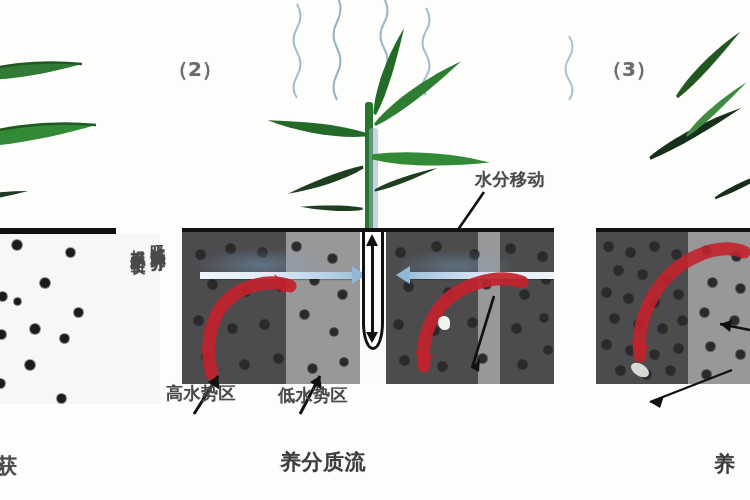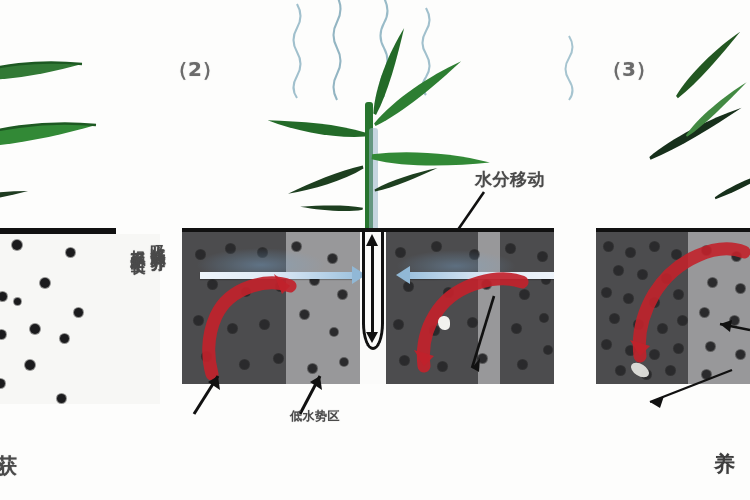--- a/index.html
+++ b/index.html
@@ -314,22 +314,24 @@
         <path d="M30 4 L32 18 L20 10 Z" fill="#111"></path>
       </svg>
     </div>
     <div class="ptr abs" style="left:130px;top:372px;">
       <svg width="40" height="44" viewBox="0 0 40 44">
         <path d="M10 42 L30 4" stroke="#111" stroke-width="3" fill="none"></path>
         <path d="M30 4 L32 18 L20 10 Z" fill="#111"></path>
       </svg>
     </div>
 
-    <div class="abs cn" style="left:130px;top:384px;font-size:12px;margin-top:24px;">低水势区</div>
-
+    <div class="abs cn" style="left:6px;top:382px;font-size:17px;">高水势区</div>
+    <div class="abs cn" style="left:118px;top:384px;font-size:17px;">低水势区</div>
+
+    <div class="abs cn" style="left:120px;top:448px;font-size:21px;color:#3d3d3d;">养分质流</div>
   </div>
 
   <div class="abs" style="left:580px;top:0;width:170px;height:500px;">
 
     <div class="abs panel-num" style="left:22px;top:56px;">（3）</div>
 
     <div class="abs" style="left:96px;top:28px;width:110px;height:200px;">
       <div class="leaf" style="left:-4px;top:56px;transform:rotate(-38deg);">
         <svg width="96" height="20" viewBox="0 0 96 20">
           <path d="M2 14 C26 5, 62 1, 92 3 C62 10, 28 17, 2 17 Z" fill="#20581f"></path>

